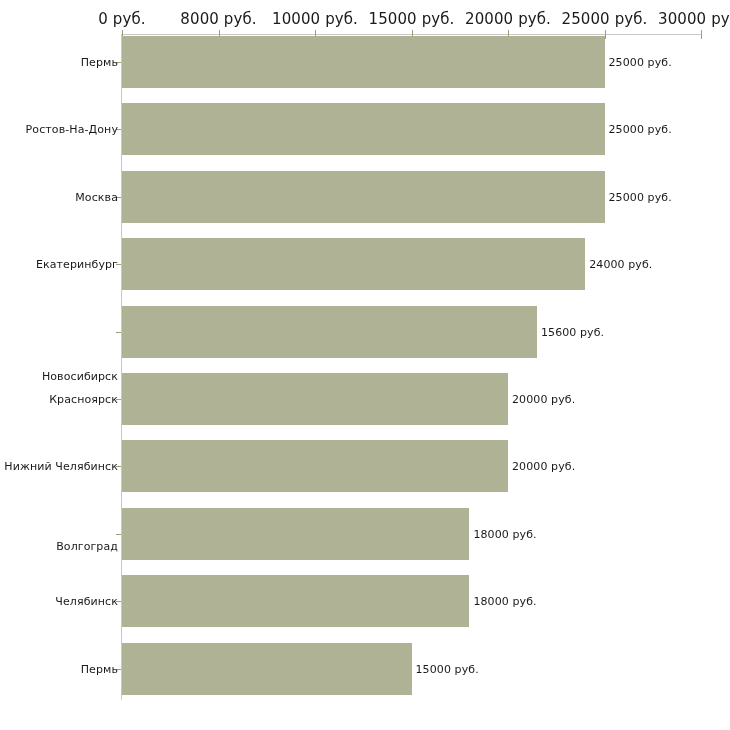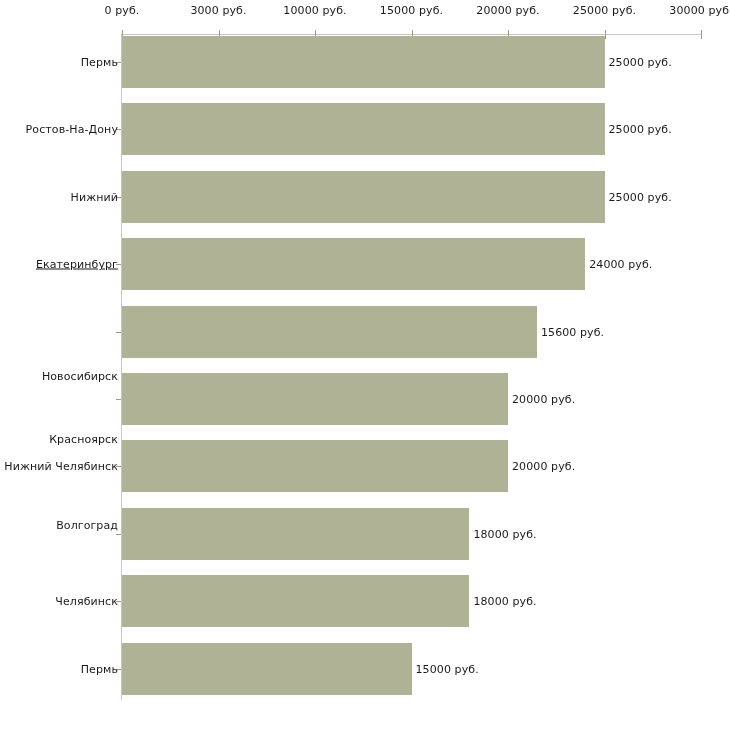--- a/index.html
+++ b/index.html
@@ -45,22 +45,22 @@
   .y-tick {
     position: absolute;
     left: 116px;
     width: 5px;
     height: 1px;
     background: #9a9f78;
   }
 
   .x-tick-label {
     position: absolute;
-    top: 4px;
-    font-size: 11px;
+    top: 10px;
+    font-size: 15px;
     color: #1a1a1a;
     white-space: nowrap;
     transform: translateX(-50%);
     letter-spacing: 0.1px;
   }
 
   .cat-label {
     position: absolute;
     right: 612px;            
     font-size: 11px;
@@ -92,21 +92,21 @@
 
 <div id="chart-root">
 
   <div id="x-axis-line" class="axis-line"></div>
   <div id="y-axis-line" class="axis-line"></div>
 
   <div id="x-tick-layer">
       <div class="x-tick" style="left: 122px;"></div>
       <div class="x-tick-label" style="left: 122px;">0 руб.</div>
       <div class="x-tick" style="left: 218.5px;"></div>
-      <div class="x-tick-label" style="left: 218.5px;">3000 руб.</div>
+      <div class="x-tick-label" style="left: 218.5px;">8000 руб.</div>
       <div class="x-tick" style="left: 315px;"></div>
       <div class="x-tick-label" style="left: 315px;">10000 руб.</div>
       <div class="x-tick" style="left: 411.5px;"></div>
       <div class="x-tick-label" style="left: 411.5px;">15000 руб.</div>
       <div class="x-tick" style="left: 508px;"></div>
       <div class="x-tick-label" style="left: 508px;">20000 руб.</div>
       <div class="x-tick" style="left: 604.5px;"></div>
       <div class="x-tick-label" style="left: 604.5px;">25000 руб.</div>
       <div class="x-tick" style="left: 701px;"></div>
       <div class="x-tick-label" style="left: 701px;">30000 руб.</div>
@@ -119,26 +119,26 @@
       <div class="y-tick" style="top: 331.6px;"></div>
       <div class="y-tick" style="top: 399px;"></div>
       <div class="y-tick" style="top: 466.4px;"></div>
       <div class="y-tick" style="top: 533.8px;"></div>
       <div class="y-tick" style="top: 601.2px;"></div>
       <div class="y-tick" style="top: 668.6px;"></div>
     </div>
   <div id="cat-label-layer">
       <div class="cat-label" style="top: 62px;">Пермь</div>
       <div class="cat-label" style="top: 129.4px;">Ростов-На-Дону</div>
-      <div class="cat-label" style="top: 196.8px;">Нижний</div>
-      <div class="cat-label" style="top: 264.2px; text-decoration: underline;">Екатеринбург</div>
+      <div class="cat-label" style="top: 196.8px;">Москва</div>
+      <div class="cat-label" style="top: 264.2px;">Екатеринбург</div>
       <div class="cat-label" style="top: 331.6px; margin-top: 44px;">Новосибирск</div>
-      <div class="cat-label" style="top: 399px; margin-top: 40px;">Красноярск</div>
+      <div class="cat-label" style="top: 399px;">Красноярск</div>
       <div class="cat-label" style="top: 466.4px;">Нижний Челябинск</div>
-      <div class="cat-label" style="top: 525px;">Волгоград</div>
+      <div class="cat-label" style="top: 546px;">Волгоград</div>
       <div class="cat-label" style="top: 601.2px; margin-left: 25px;">Челябинск</div>
       <div class="cat-label" style="top: 668.6px;">Пермь</div>
     </div>
   <div id="bar-layer">
       <div class="bar" title="Пермь: 25000 руб." style="top: 36px; width: 482.5px; background: rgb(175, 178, 148);"></div>
       <div class="bar-value-label" style="left: 608.5px; top: 62px;">25000 руб.</div>
       <div class="bar" title="Ростов-На-Дону: 25000 руб." style="top: 103.4px; width: 482.5px; background: rgb(175, 178, 148);"></div>
       <div class="bar-value-label" style="left: 608.5px; top: 129.4px;">25000 руб.</div>
       <div class="bar" title="Самара: 25000 руб." style="top: 170.8px; width: 482.5px; background: rgb(175, 178, 148);"></div>
       <div class="bar-value-label" style="left: 608.5px; top: 196.8px;">25000 руб.</div>

